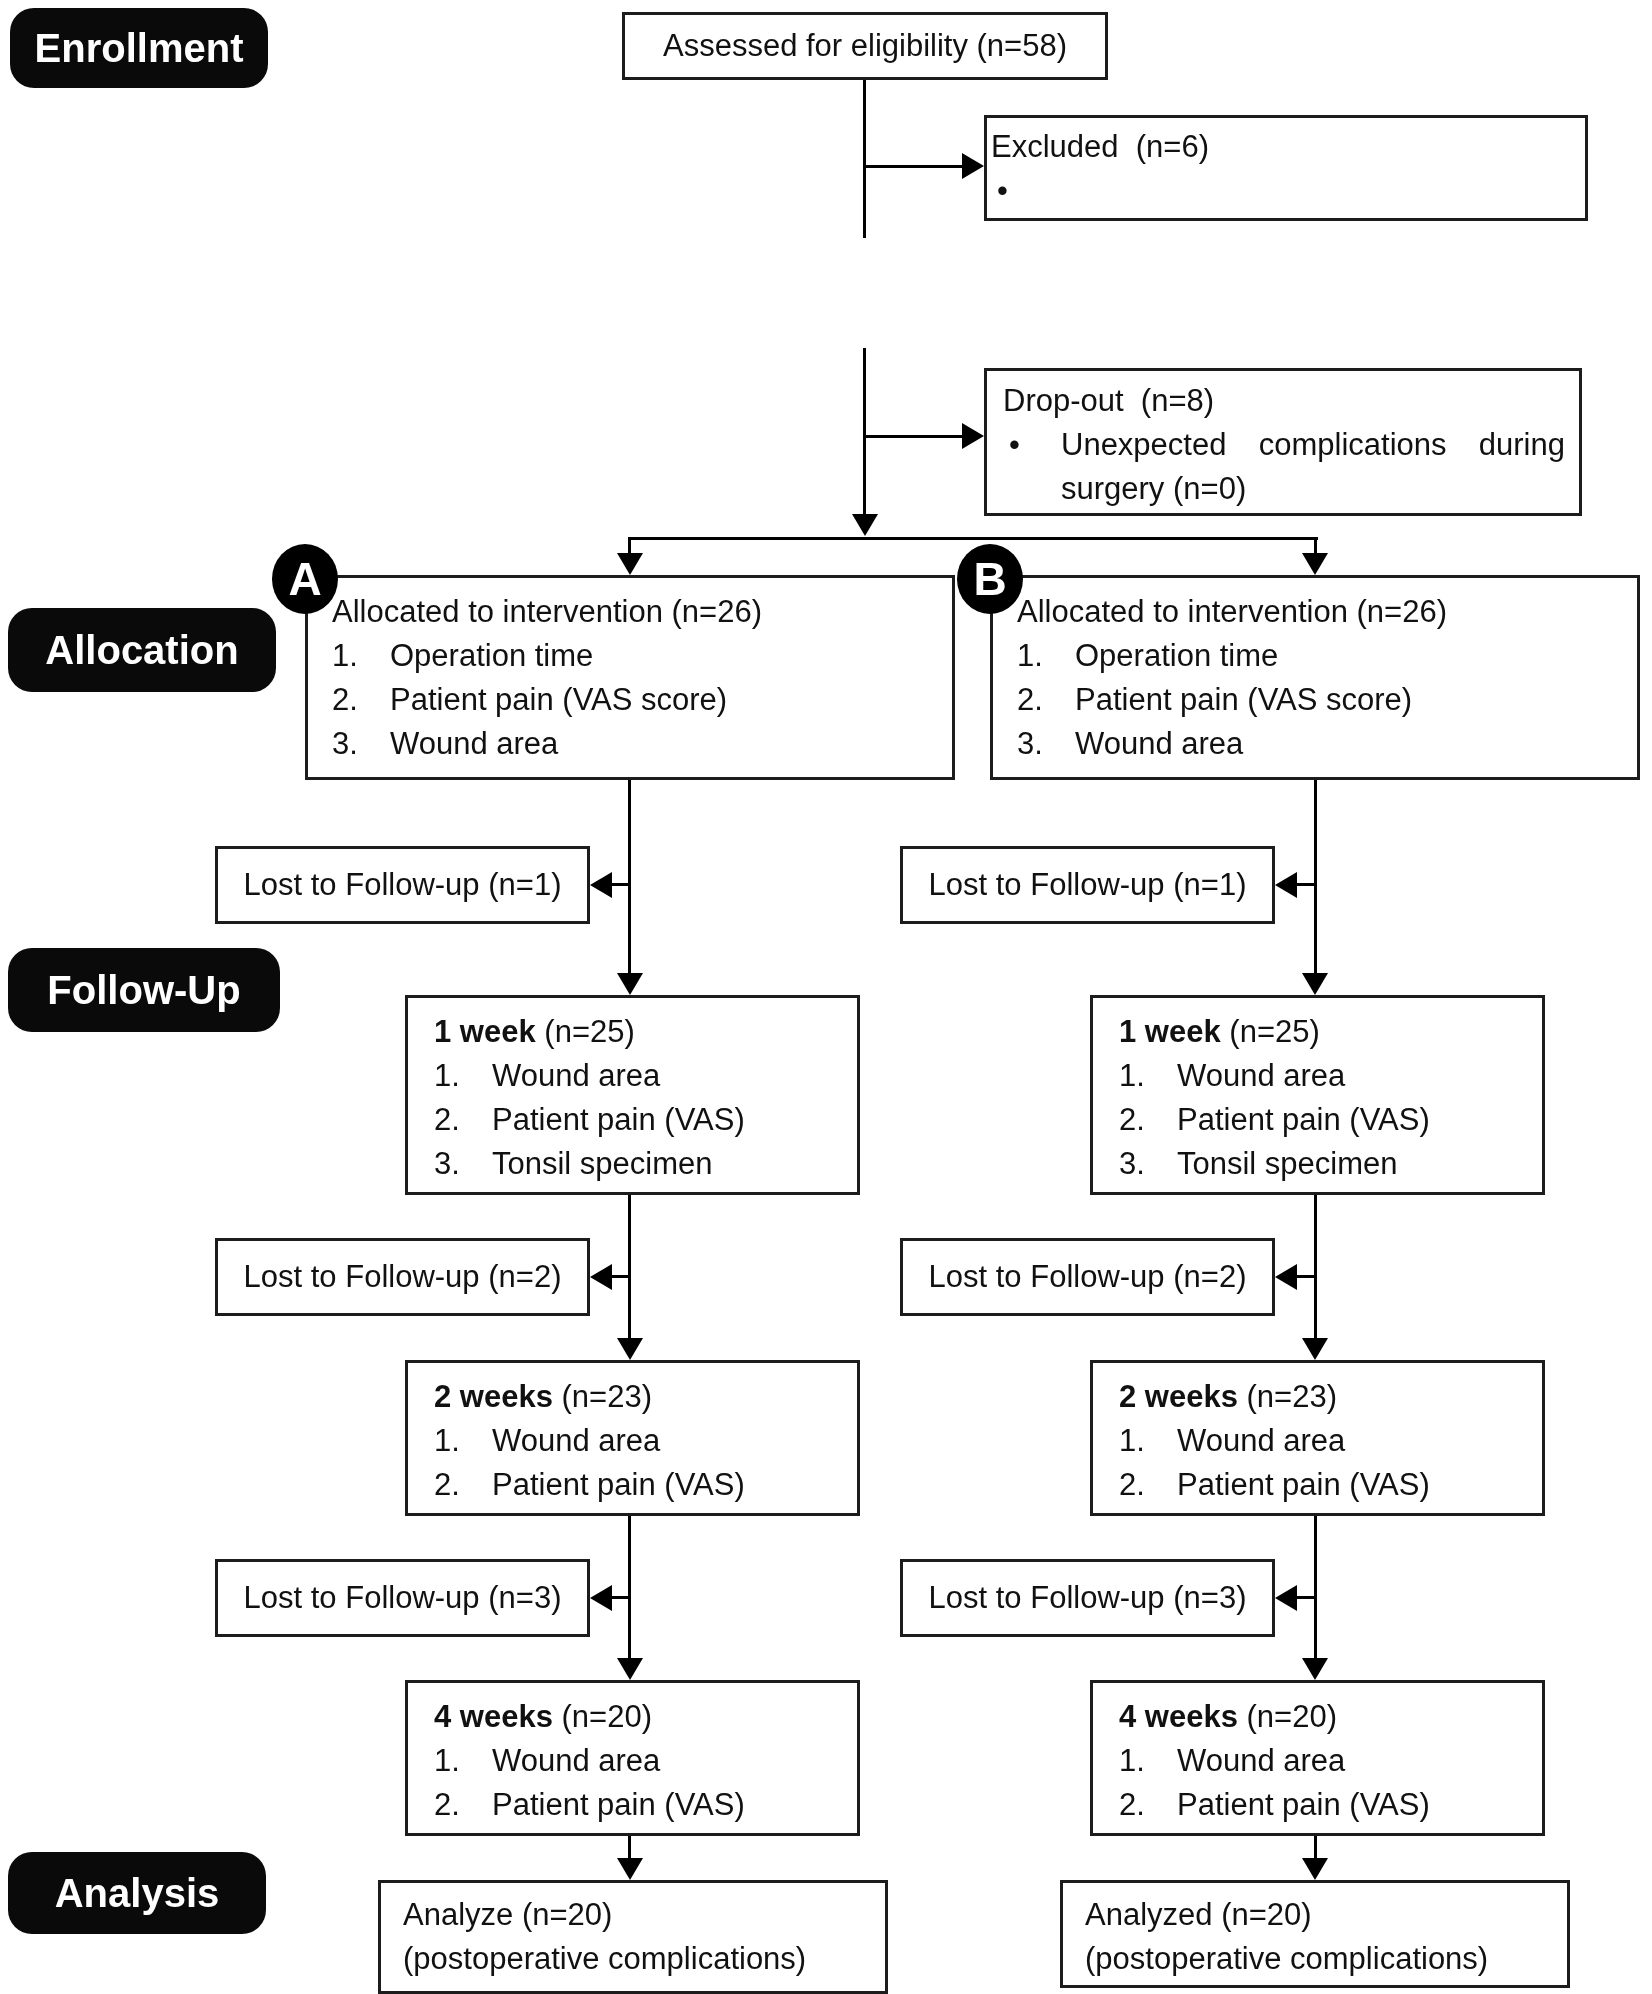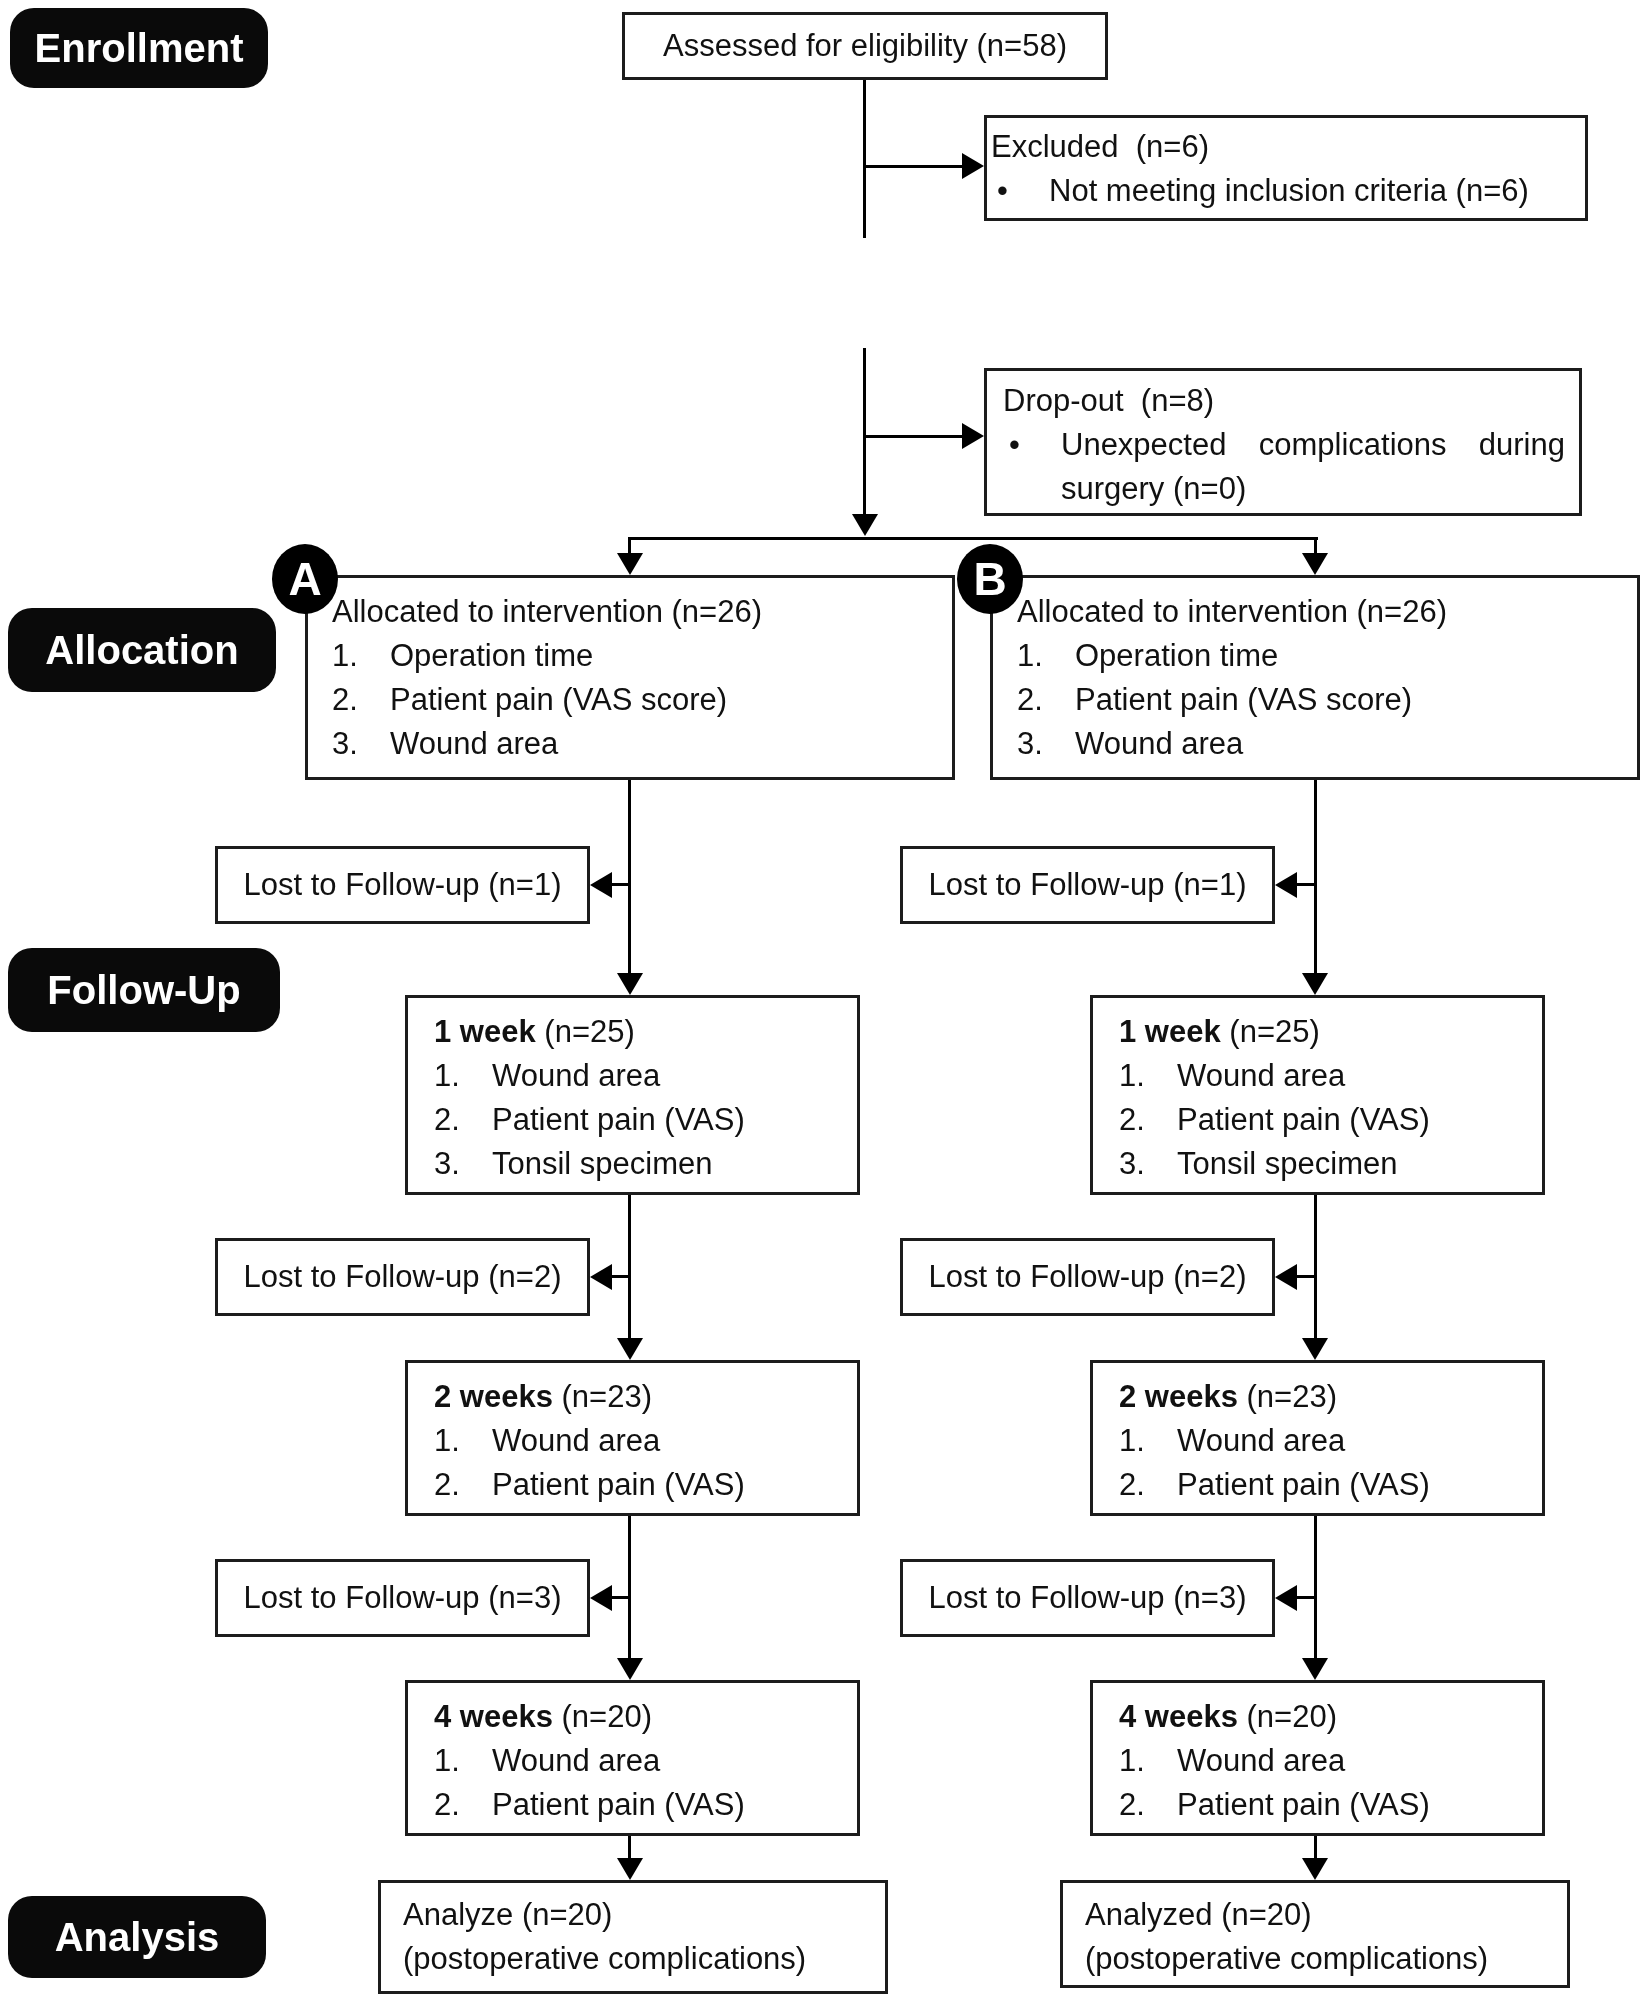--- a/index.html
+++ b/index.html
@@ -32,21 +32,21 @@
   .just{text-align:justify;flex:1 1 auto;}
 </style>
 </head>
 <body>
 
 <div class="canvas">
 
   <div class="stage" style="left:10px;top:8px;width:258px;height:80px">Enrollment</div>
   <div class="stage" style="left:8px;top:608px;width:268px;height:84px">Allocation</div>
   <div class="stage" style="left:8px;top:948px;width:272px;height:84px">Follow-Up</div>
-  <div class="stage" style="left:8px;top:1896px;width:258px;height:82px">Analysis</div>
+  <div class="stage" style="left:8px;top:1852px;width:258px;height:82px">Analysis</div>
 
   <div class="vline" style="left:863px;top:80px;width:3px;height:158px"></div>
   <div class="hline" style="left:864px;top:165px;width:100px;height:3px"></div>
   <div class="arr right" style="left:962px;top:153px"></div>
   <div class="vline" style="left:863px;top:348px;width:3px;height:166px"></div>
   <div class="arr down" style="left:852px;top:514px"></div>
   <div class="hline" style="left:864px;top:435px;width:100px;height:3px"></div>
   <div class="arr right" style="left:962px;top:423px"></div>
   <div class="hline" style="left:628px;top:537px;width:690px;height:3px"></div>
   <div class="vline" style="left:628px;top:537px;width:3px;height:20px"></div>
@@ -55,21 +55,20 @@
   <div class="arr down" style="left:1302px;top:553px"></div>
 
   <div class="fbox center" style="left:622px;top:12px;width:486px;height:68px">
     <span>Assessed for eligibility (n=58)</span>
   </div>
 
   <div class="fbox" style="left:984px;top:115px;width:604px;height:106px;padding:7px 10px 7px 4px">
     <div class="btitle">Excluded  (n=6)</div>
     <div class="bullet-row">
       <span class="b">•</span>
-      <div>Not meeting inclusion criteria (n=6)</div>
     </div>
   </div>
 
 
   <div class="fbox" style="left:984px;top:368px;width:598px;height:148px;padding:8px 14px 8px 16px">
     <div class="btitle">Drop-out  (n=8)</div>
     <div class="bullet-row">
       <span class="b">•</span>
       <div class="just">Unexpected complications during surgery (n=0)</div>
     </div>

